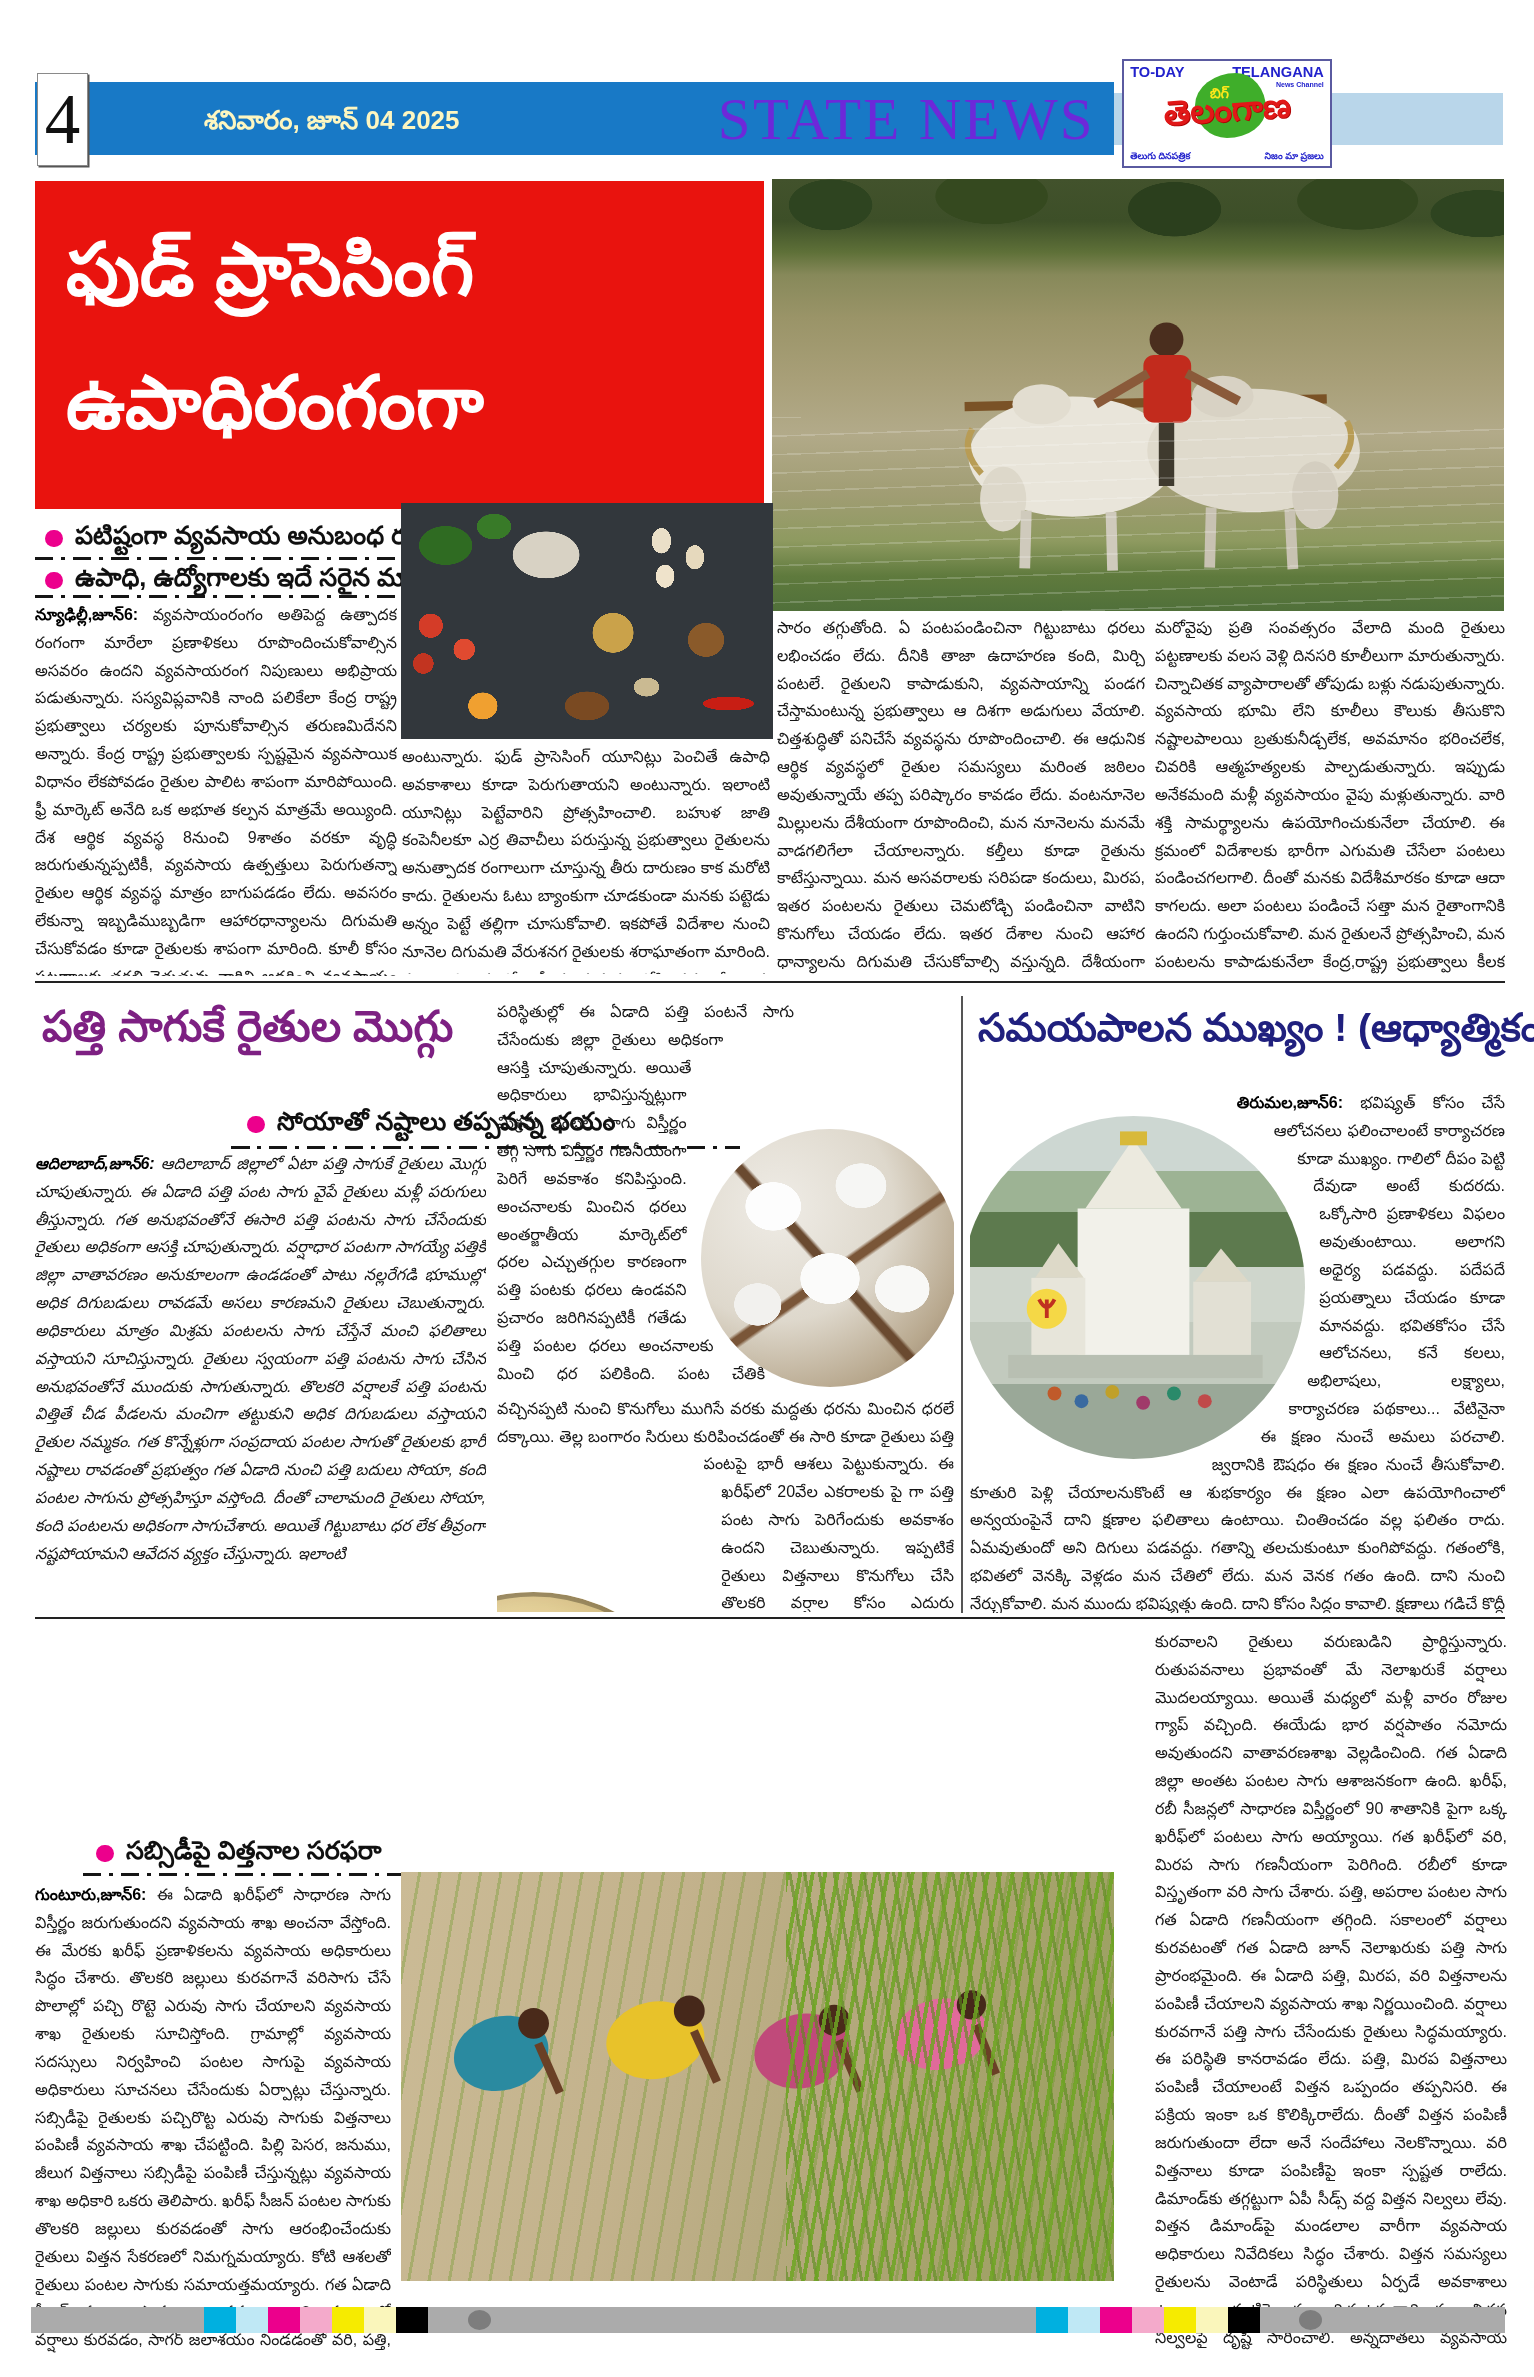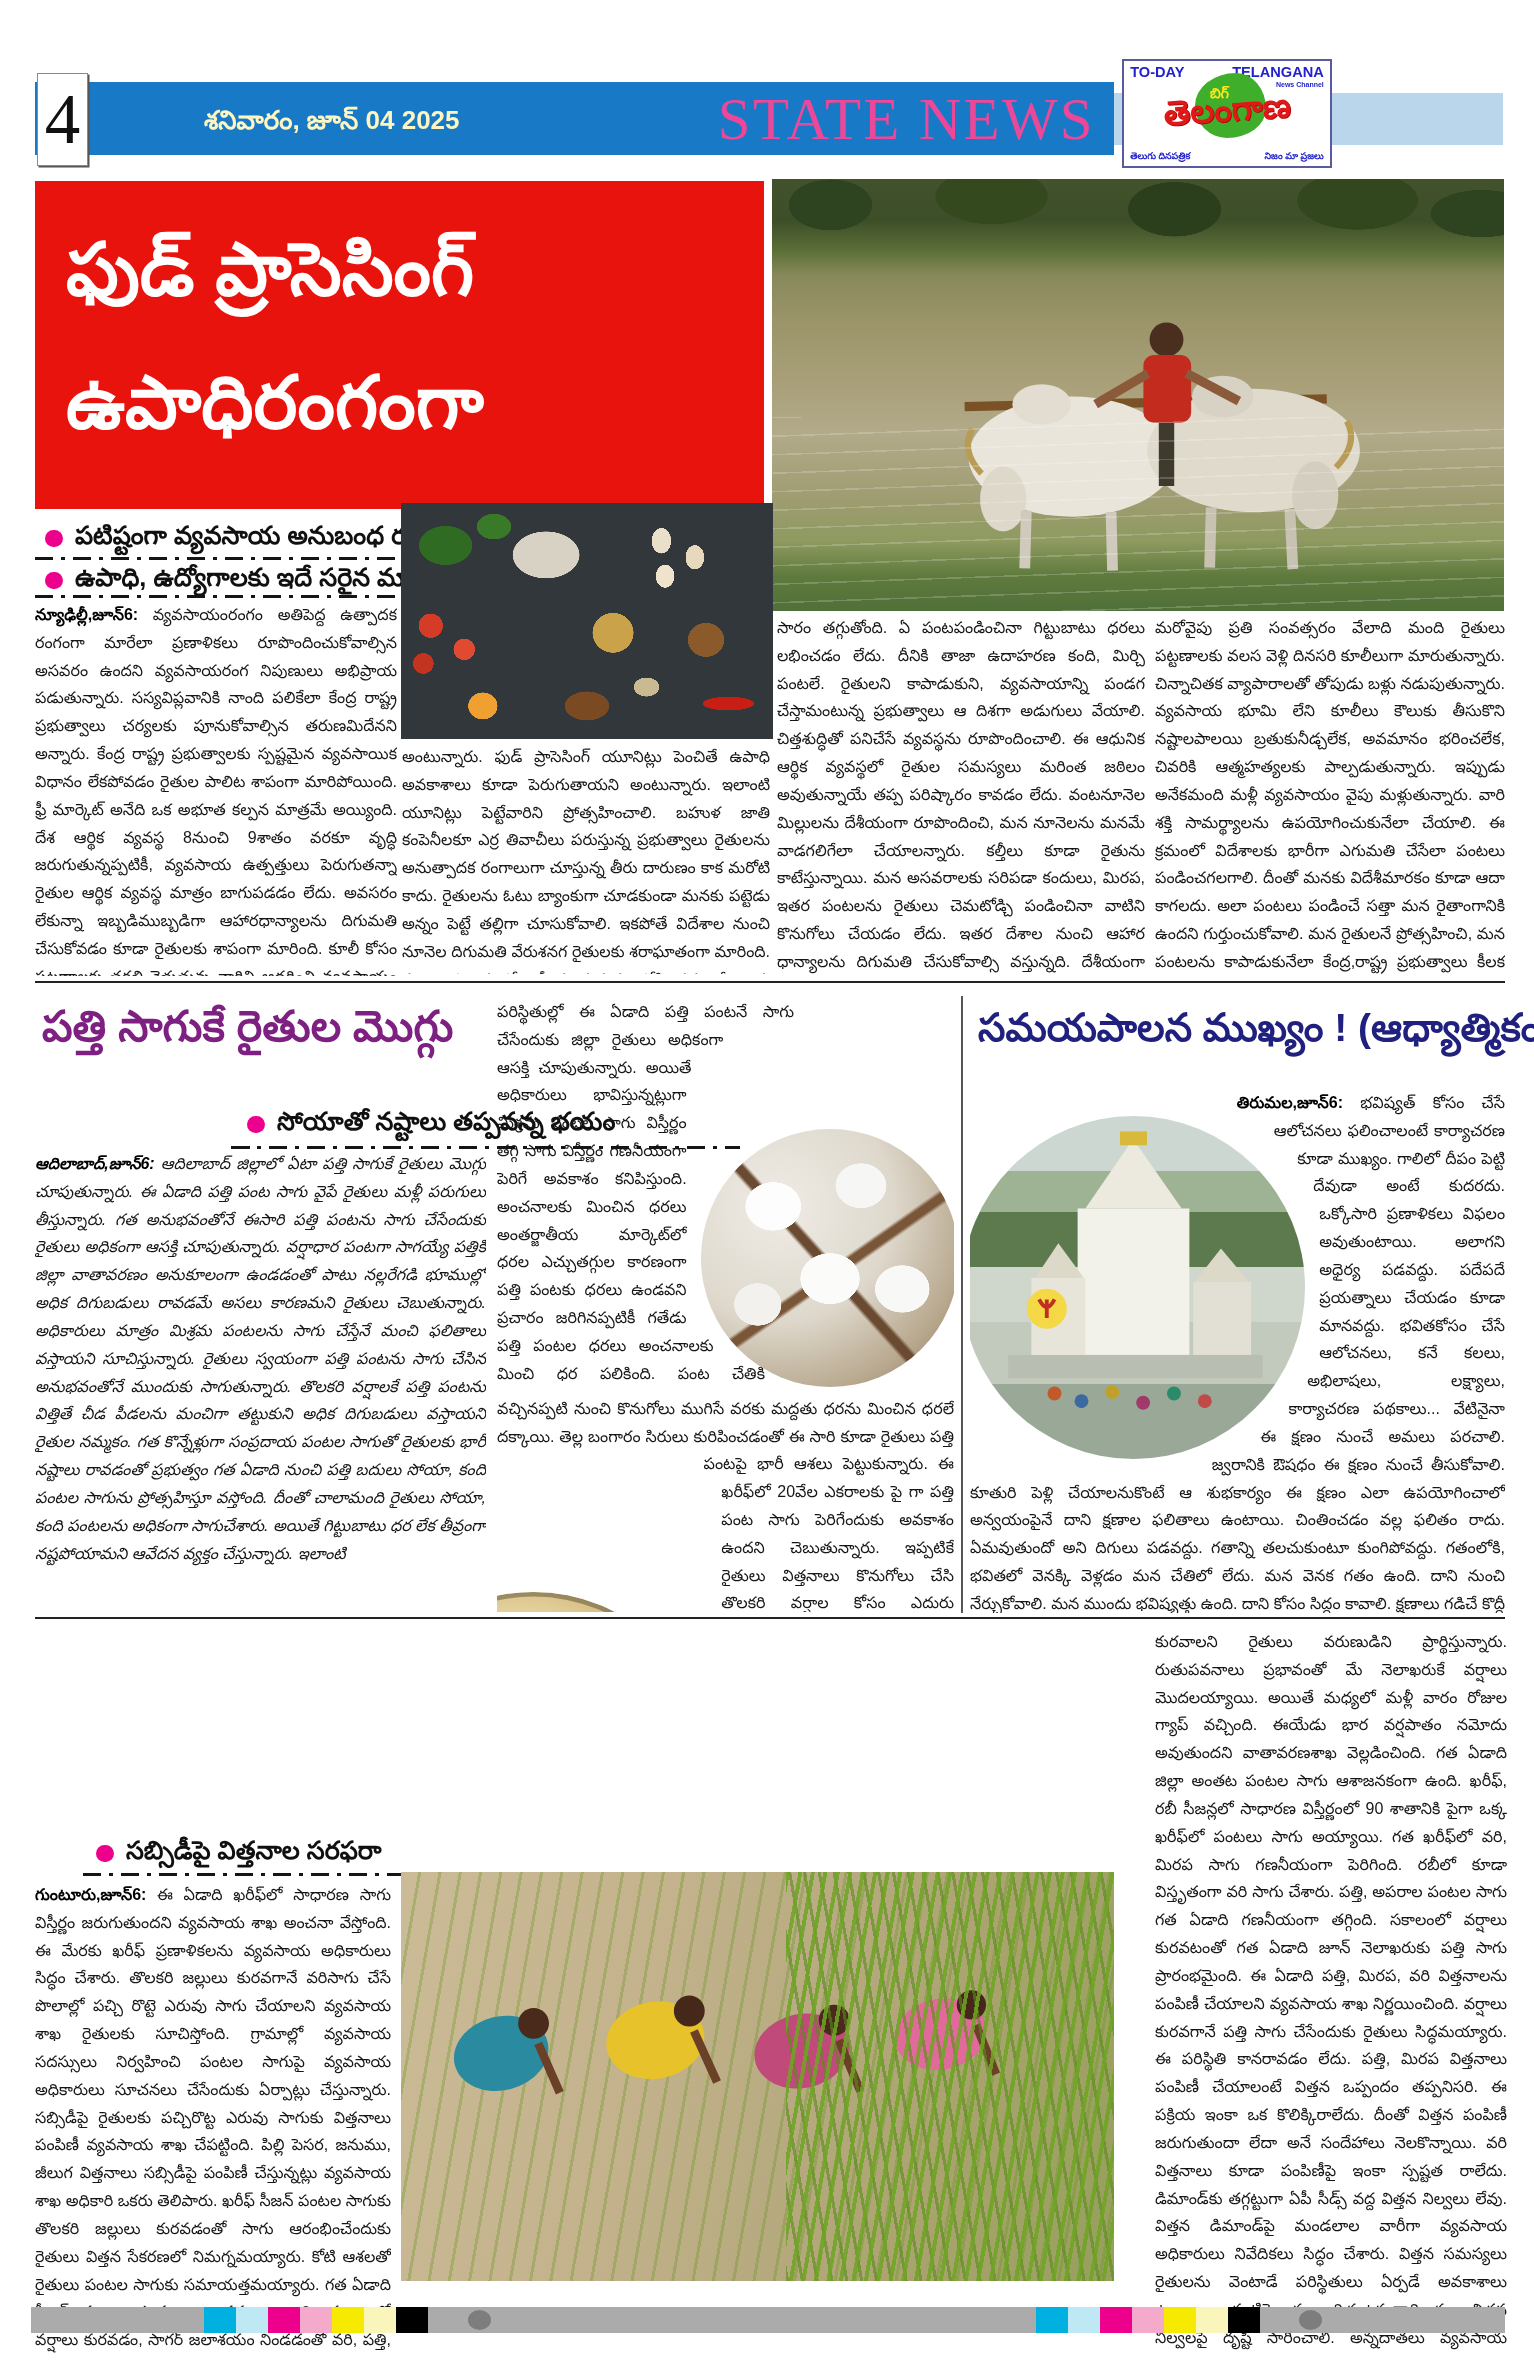--- a/index.html
+++ b/index.html
@@ -10,21 +10,21 @@
   .dateline{font-weight:bold;color:#000;}
   .dashline{height:3.1px;background:repeating-linear-gradient(90deg,#151515 0 18.5px,transparent 18.5px 26px,#151515 26px 30px,transparent 30px 38px);}
   .bullet-row{display:flex;align-items:center;gap:12.3px;font-weight:bold;font-size:25.4px;color:#101010;white-space:nowrap;}
   .dot{width:17.7px;height:17.7px;border-radius:50%;background:#ec008c;flex:0 0 auto;}
   
   #head-bar{left:35px;top:82px;width:1079px;height:73px;background:#1879c6;}
   #head-strip{left:1114px;top:93px;width:389px;height:52px;background:#b9d6ea;}
   #numbox{left:37px;top:73px;width:49px;height:91px;background:#fff;border:1.5px solid #8a8a8a;box-shadow:1.5px 1.5px 0 #555;
           display:flex;align-items:center;justify-content:center;font-family:"Liberation Serif",serif;font-size:71px;color:#111;}
   #head-date{left:204px;top:105px;font-size:26px;font-weight:bold;color:#fdf6c0;}
-  #head-title{left:632px;top:85px;width:463px;text-align:right;font-family:"Liberation Serif",serif;font-size:59px;color:#ec4899;letter-spacing:2.3px;}
+  #head-title{left:632px;top:85px;width:463px;text-align:right;font-family:"Liberation Serif",serif;font-size:59px;color:#6d28d9;letter-spacing:2.3px;}
   #logo-box{left:1122px;top:59px;width:210px;height:109px;background:#fff;border:2.3px solid#5a5aa0;box-sizing:border-box;}
   #logo-box .row{display:flex;justify-content:space-between;padding:3.1px 6.2px 0 6.2px;font-weight:bold;font-size:14.6px;color:#2222cc;}
   #logo-box .chan{position:absolute;right:6.2px;top:20px;font-size:7px;color:#2222cc;font-weight:bold;}
   #logo-map{position:absolute;left:71px;top:12.3px;width:71px;height:65px;background:#3fae2a;border-radius:58% 42% 55% 45%/50% 55% 45% 50%;}
   #logo-big{position:absolute;left:86px;top:24px;font-size:14px;font-weight:bold;color:#ffe81a;}
   #logo-script{position:absolute;left:10.8px;top:29px;width:185px;text-align:center;font-size:34px;font-weight:bold;color:#e11818;transform:rotate(-4deg);text-shadow:0.8px 0.8px 0 #a00;}
   #logo-box .brow{position:absolute;left:0;right:0;bottom:3.1px;display:flex;justify-content:space-between;padding:0 6.2px;font-size:9.3px;font-weight:bold;color:#2222cc;gap:29px;}
   
   #a1-redbox{left:35px;top:181px;width:729px;height:328px;background:#e9130e;color:#fff;font-weight:bold;
              font-size:74px;line-height:1.8;padding:21.6px 0 0 31px;box-sizing:border-box;}

